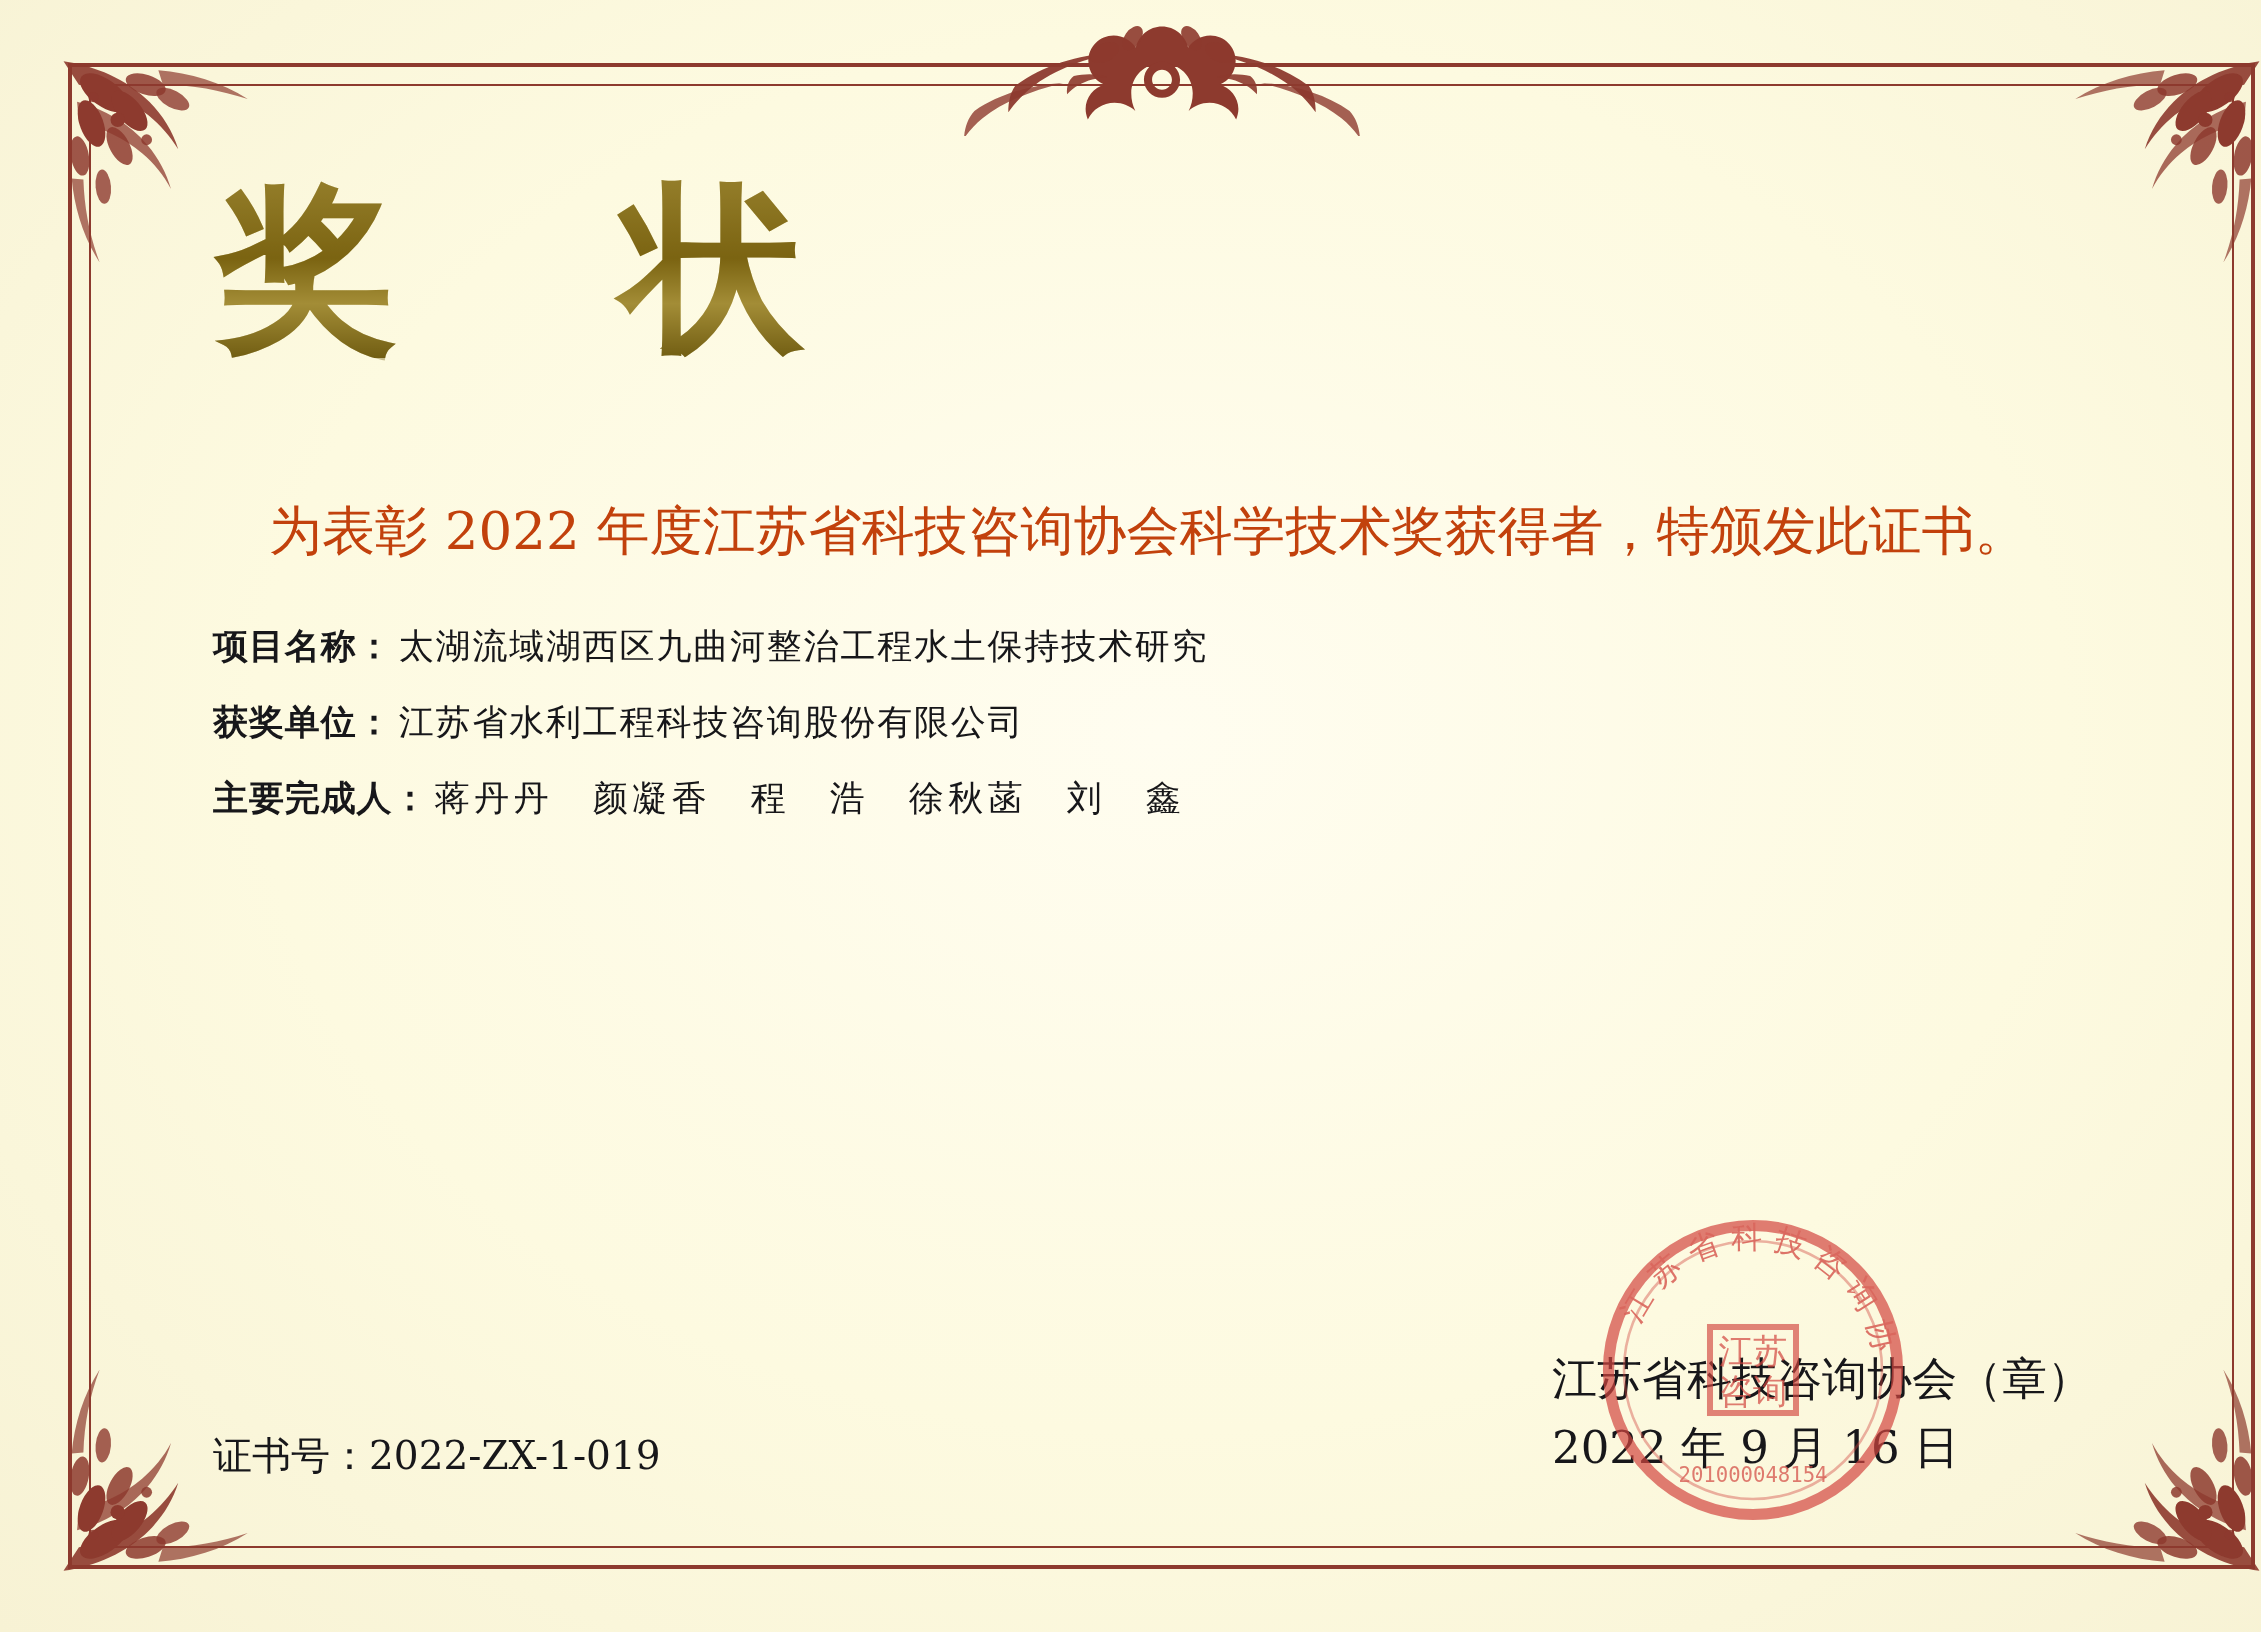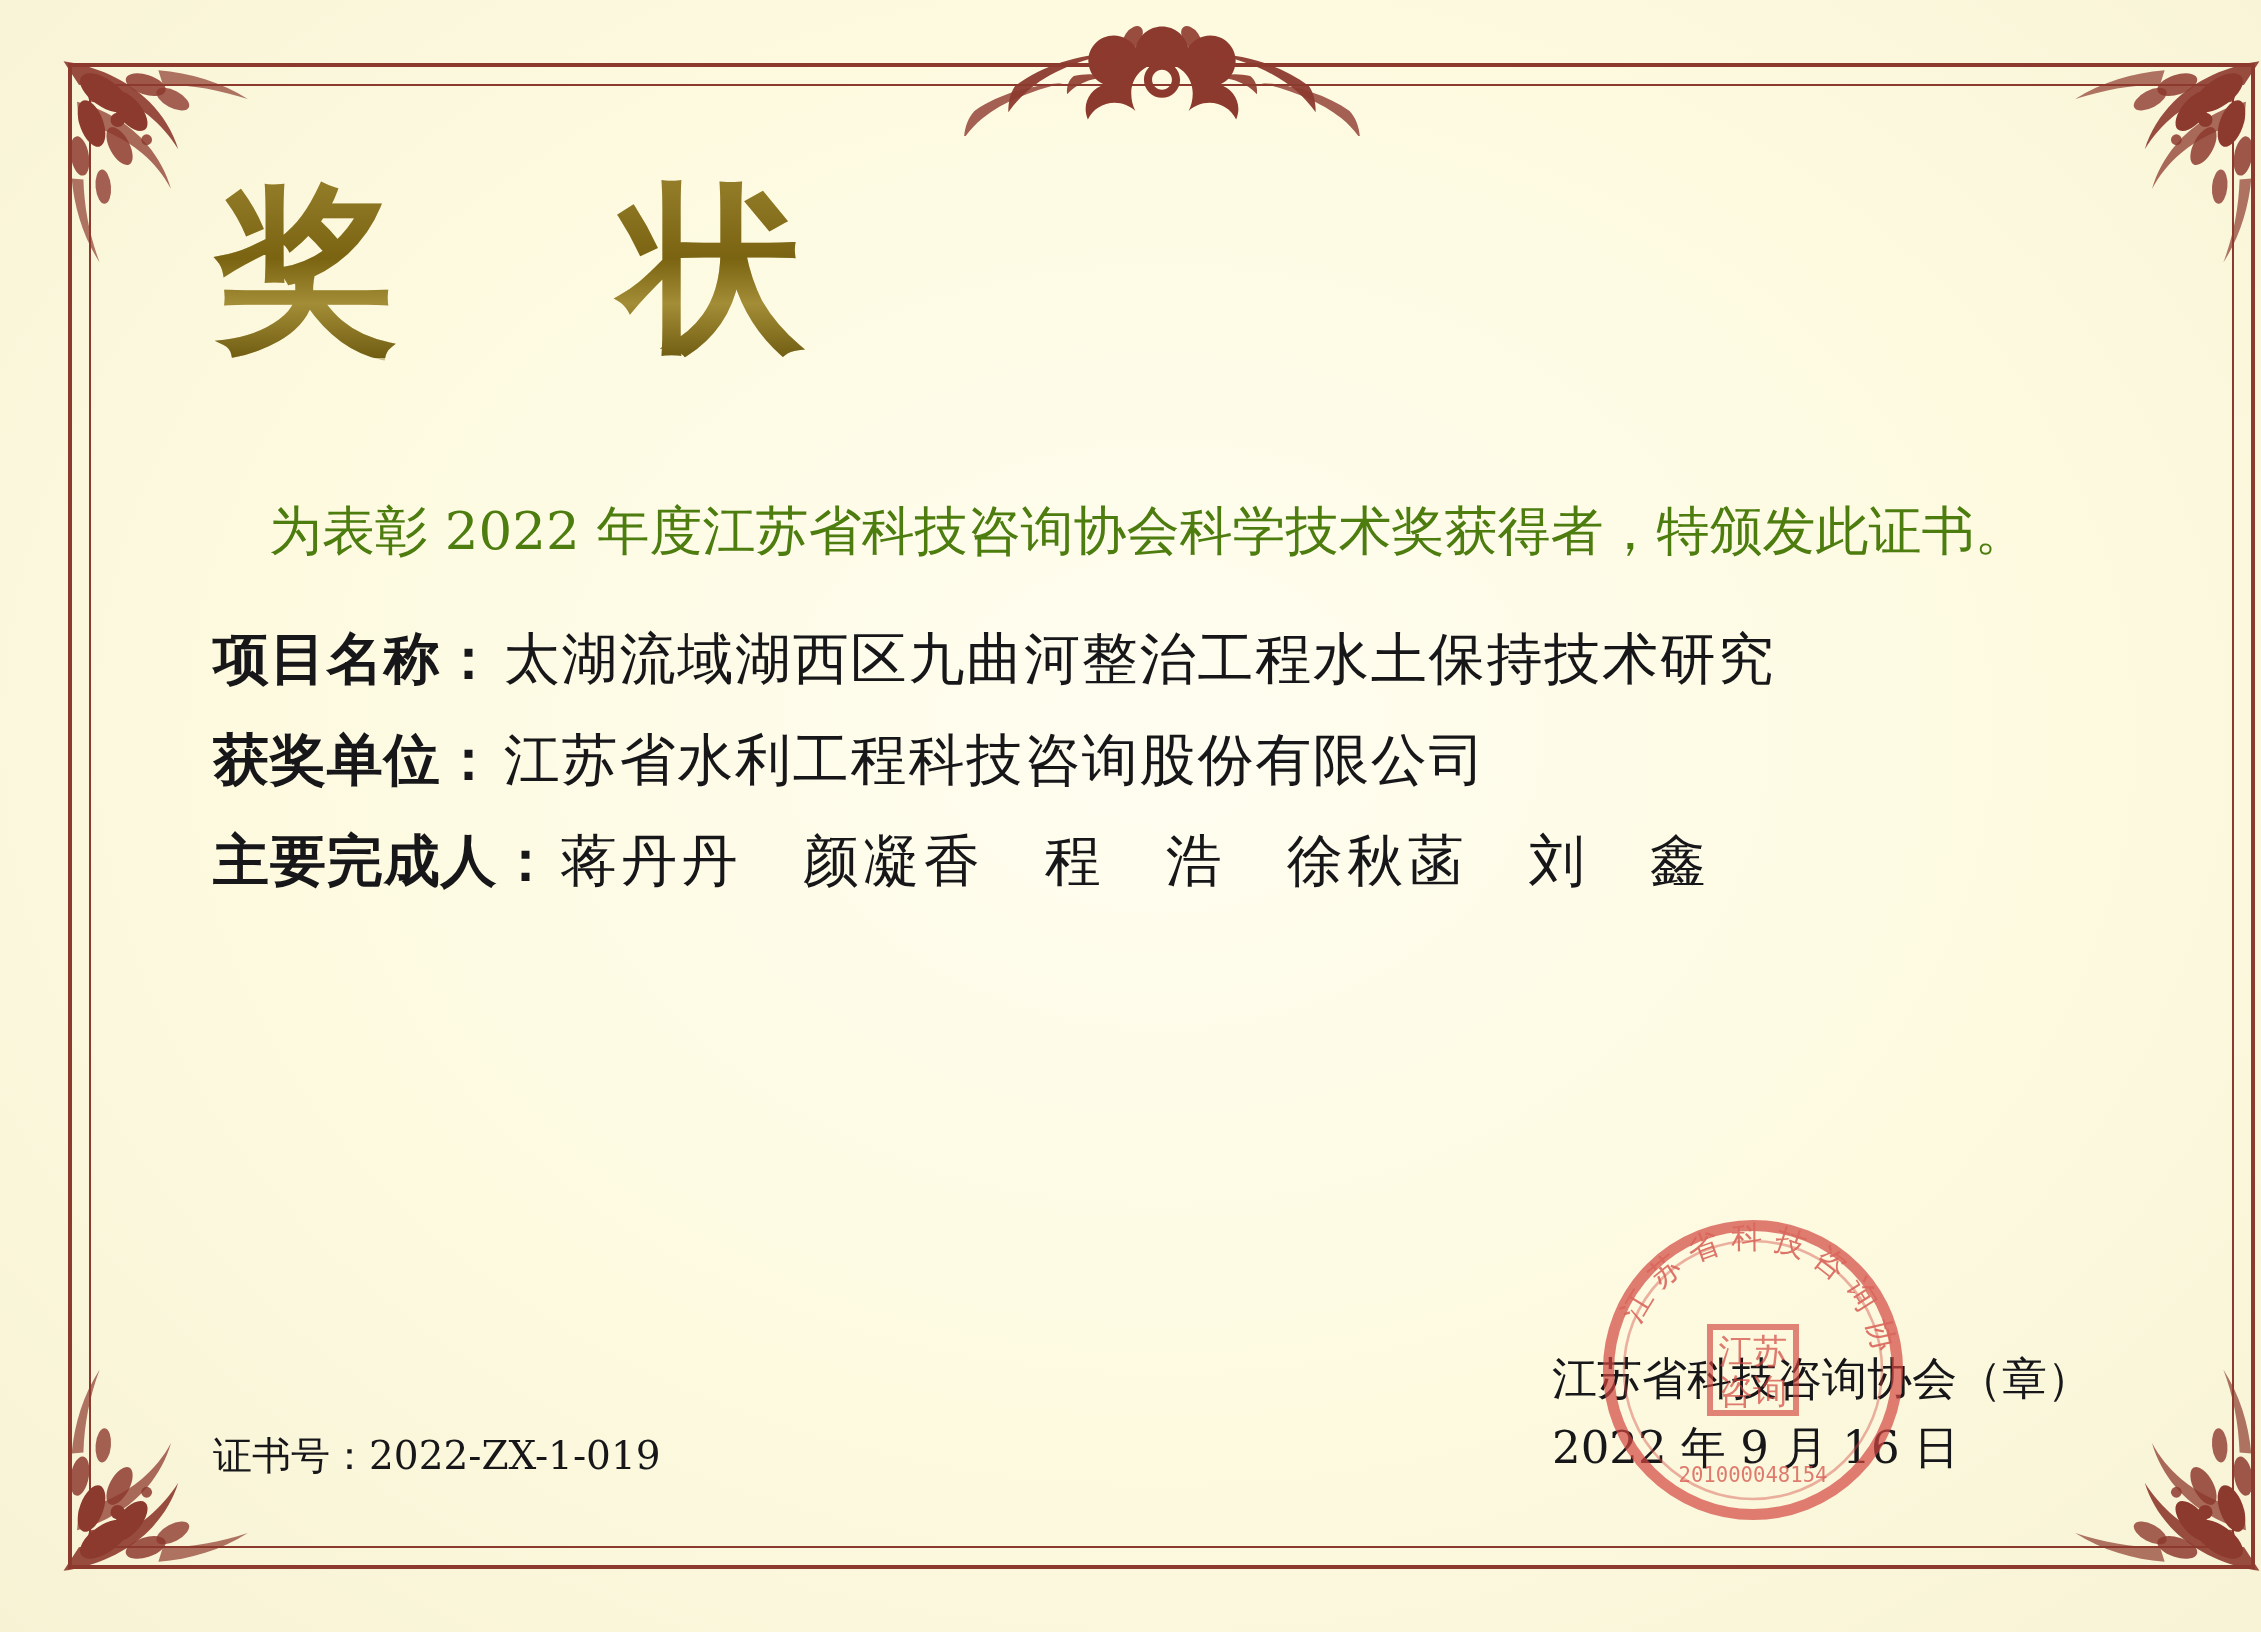--- a/index.html
+++ b/index.html
@@ -94,38 +94,38 @@
     background-clip: text;
     color: transparent;
     text-shadow: 0 0 0.5px rgba(120,100,20,.4);
   }
 
   .body-text {
     margin-top: 127px;
     font-family: "DejaVu Serif", "Liberation Serif", serif;
     font-size: 53px;
     line-height: 1.75;
-    color: #4d7c0f;
+    color: #c2410c;
     padding: 0 27px;
   }
   .body-text .para {
     text-indent: 2em;
   }
 
   .fields {
     margin-top: 47px;
     padding-left: 77px;
     font-family: "DejaVu Serif", "Liberation Serif", serif;
     color: #17171a;
   }
   .field-row {
     display: flex;
     align-items: flex-end;
     margin-bottom: 34px;
-    font-size: 56px;
+    font-size: 35px;
     line-height: 1.2;
   }
   .field-label {
     white-space: pre;
     font-weight: 600;
     letter-spacing: 0.9px;
   }
   .field-value {
     font-family: "DejaVu Sans", "Liberation Sans", sans-serif;
     font-weight: normal;

